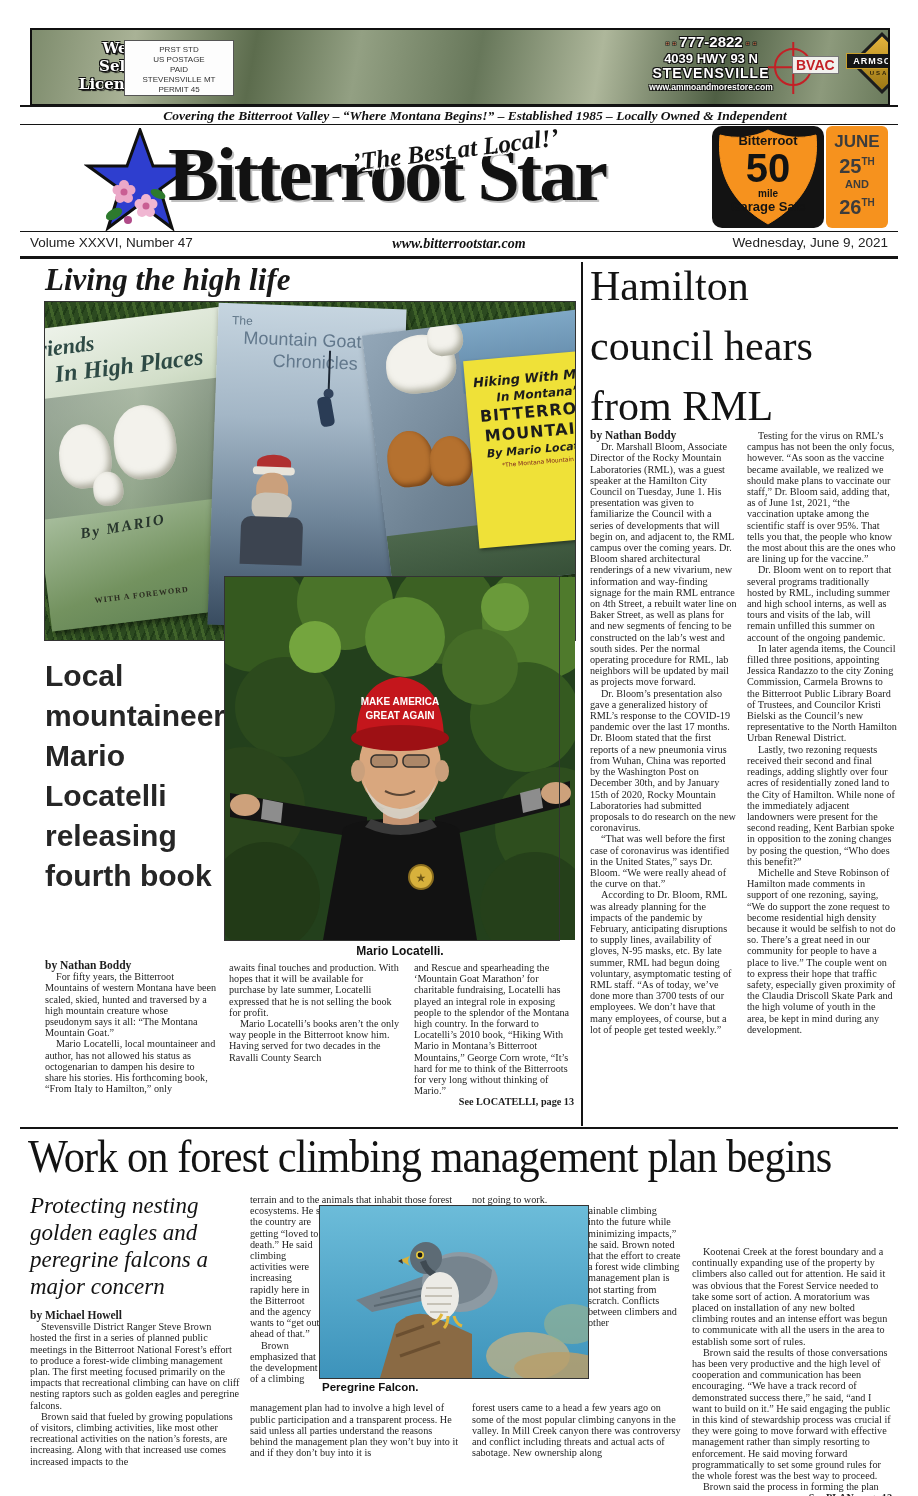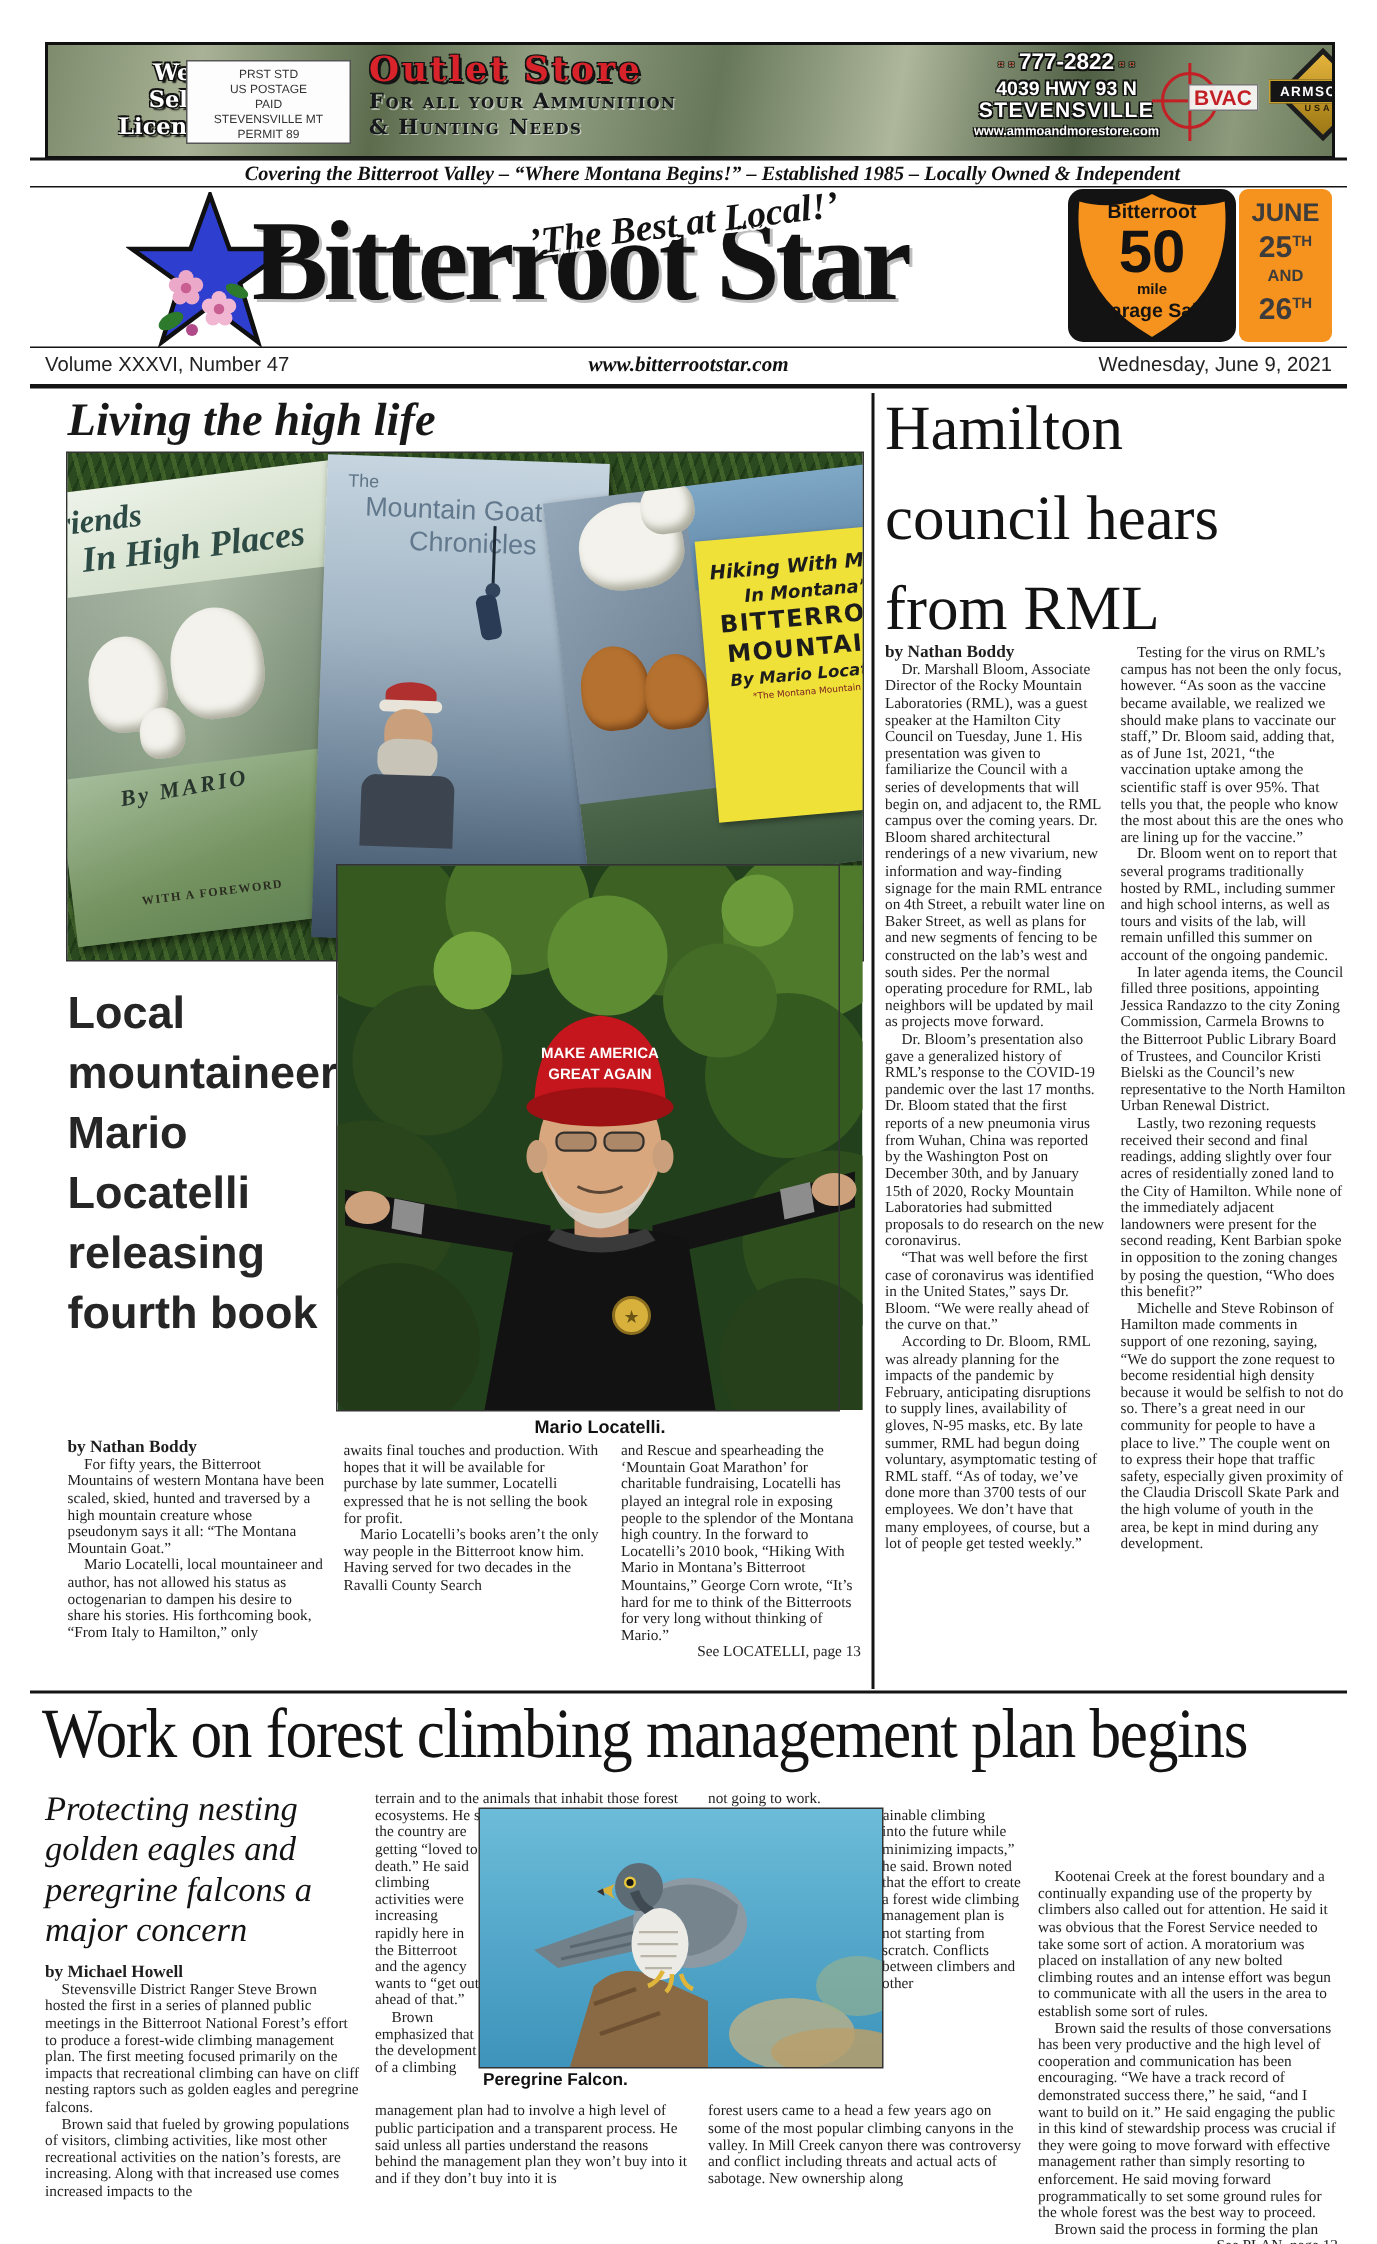--- a/index.html
+++ b/index.html
@@ -71,21 +71,21 @@
   .dl-left{left:30px;top:235px;font-family:"Liberation Sans",sans-serif;font-size:13.5px;color:#222;}
   .dl-mid{left:0;top:236px;width:918px;text-align:center;font-weight:bold;font-style:italic;font-size:14px;color:#111;}
   .dl-right{right:30px;top:235px;font-family:"Liberation Sans",sans-serif;font-size:13.5px;color:#222;}
 
   
   .bodycol{position:absolute;font-size:10.2px;line-height:11.2px;color:#1e1e1e;text-align:left;}
   .bodycol p{margin:0;text-indent:11px;}
   .cont-first p:first-child{text-indent:0;}
   .noind{text-indent:0 !important;margin:0;}
   .byline{font-weight:bold;font-size:11.5px;margin:0 0 10px 0;text-indent:0 !important;}
-  .continued{font-weight:normal;text-align:right;margin-top:2px;text-indent:0 !important;}
+  .continued{font-weight:bold;text-align:right;margin-top:2px;text-indent:0 !important;}
 
   
   .kicker{left:45px;top:262px;font-style:italic;font-weight:600;font-size:31px;color:#181818;}
   .books{left:45px;top:302px;width:530px;height:338px;overflow:hidden;background:#2c4a20;
       background-image:repeating-linear-gradient(75deg,rgba(90,130,55,.45) 0 3px,transparent 3px 9px),
                        repeating-linear-gradient(-65deg,rgba(20,45,15,.5) 0 2px,transparent 2px 8px);outline:1px solid #333;}
   .book{position:absolute;box-shadow:2px 3px 6px rgba(0,0,0,.5);}
   .book1{left:-12px;top:16px;width:208px;height:302px;transform:rotate(-7deg);
       background:linear-gradient(165deg,#eff4ec 0%,#d3dfca 28%,#a3ba98 55%,#73925f 80%,#5d7f52 100%);overflow:hidden;}
   .book1 .t1{position:absolute;left:6px;top:8px;font-style:italic;font-weight:bold;font-size:22px;color:#2e4a45;font-family:"Liberation Serif",serif;}
@@ -157,26 +157,21 @@
 <div class="page">
 
   <div class="abs ad">
     <div class="abs ad-wesell pre">We
 Sell
 Licenses</div>
     <div class="abs ad-postage pre">PRST STD
 US POSTAGE
 PAID
 STEVENSVILLE MT
-PERMIT 89</div>
-    <div class="abs ad-outlet">
-      <div class="t">Outlet Store</div>
-      <div class="s">For all your Ammunition</div>
-      <div class="s">&amp; Hunting Needs</div>
-    </div>
+PERMIT 45</div>
     <div class="abs ad-contact">
       <div class="ph"><span class="dot">◦ ◦ </span><span>777-2822</span><span class="dot"> ◦ ◦</span></div>
       <div class="a1">4039 HWY 93 N</div>
       <div class="a2">STEVENSVILLE</div>
       <div class="web">www.ammoandmorestore.com</div>
     </div>
     <div class="abs ad-bvac">
       <div class="ring"></div>
       <div class="lbl">BVAC</div>
     </div>

